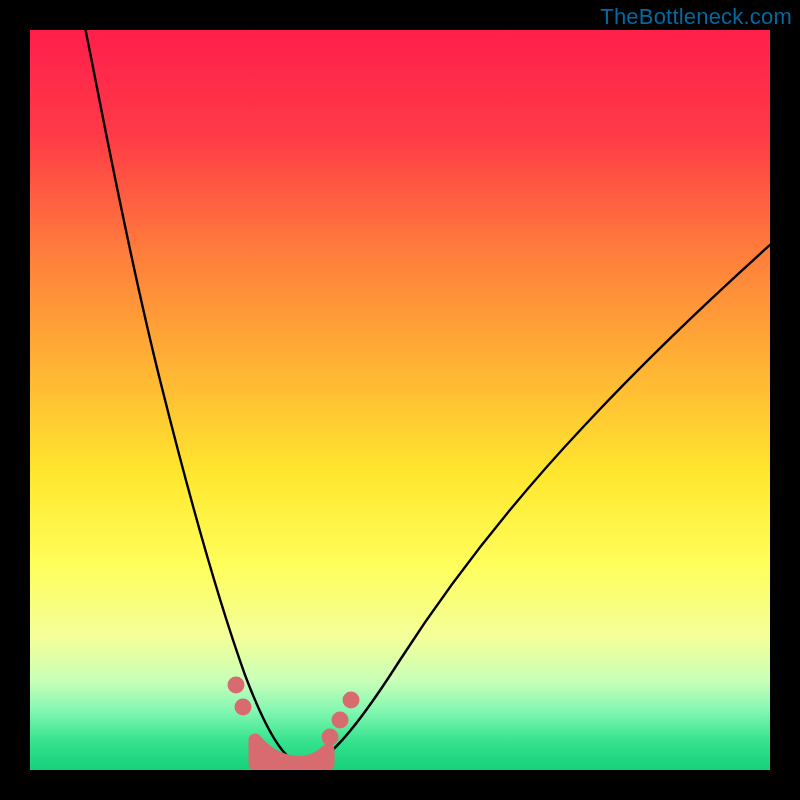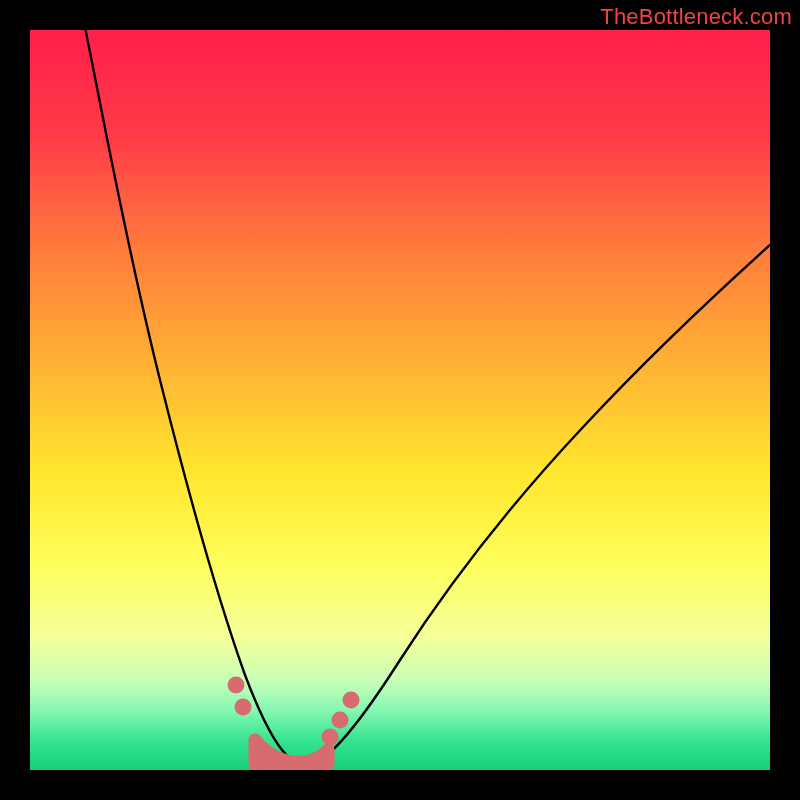--- a/index.html
+++ b/index.html
@@ -26,21 +26,21 @@
     width: 740px;
     height: 740px;
     overflow: hidden;
   }
   .watermark {
     position: absolute;
     top: 4px;
     right: 8px;
     font-size: 22px;
     font-weight: 500;
-    color: #ef4444;
+    color: #0369a1;
     letter-spacing: 0.2px;
   }
 </style>
 </head>
 <body>
 
 <div class="frame">
 
   <div class="plot-area">
     <svg width="740" height="740" viewBox="0 0 740 740">

